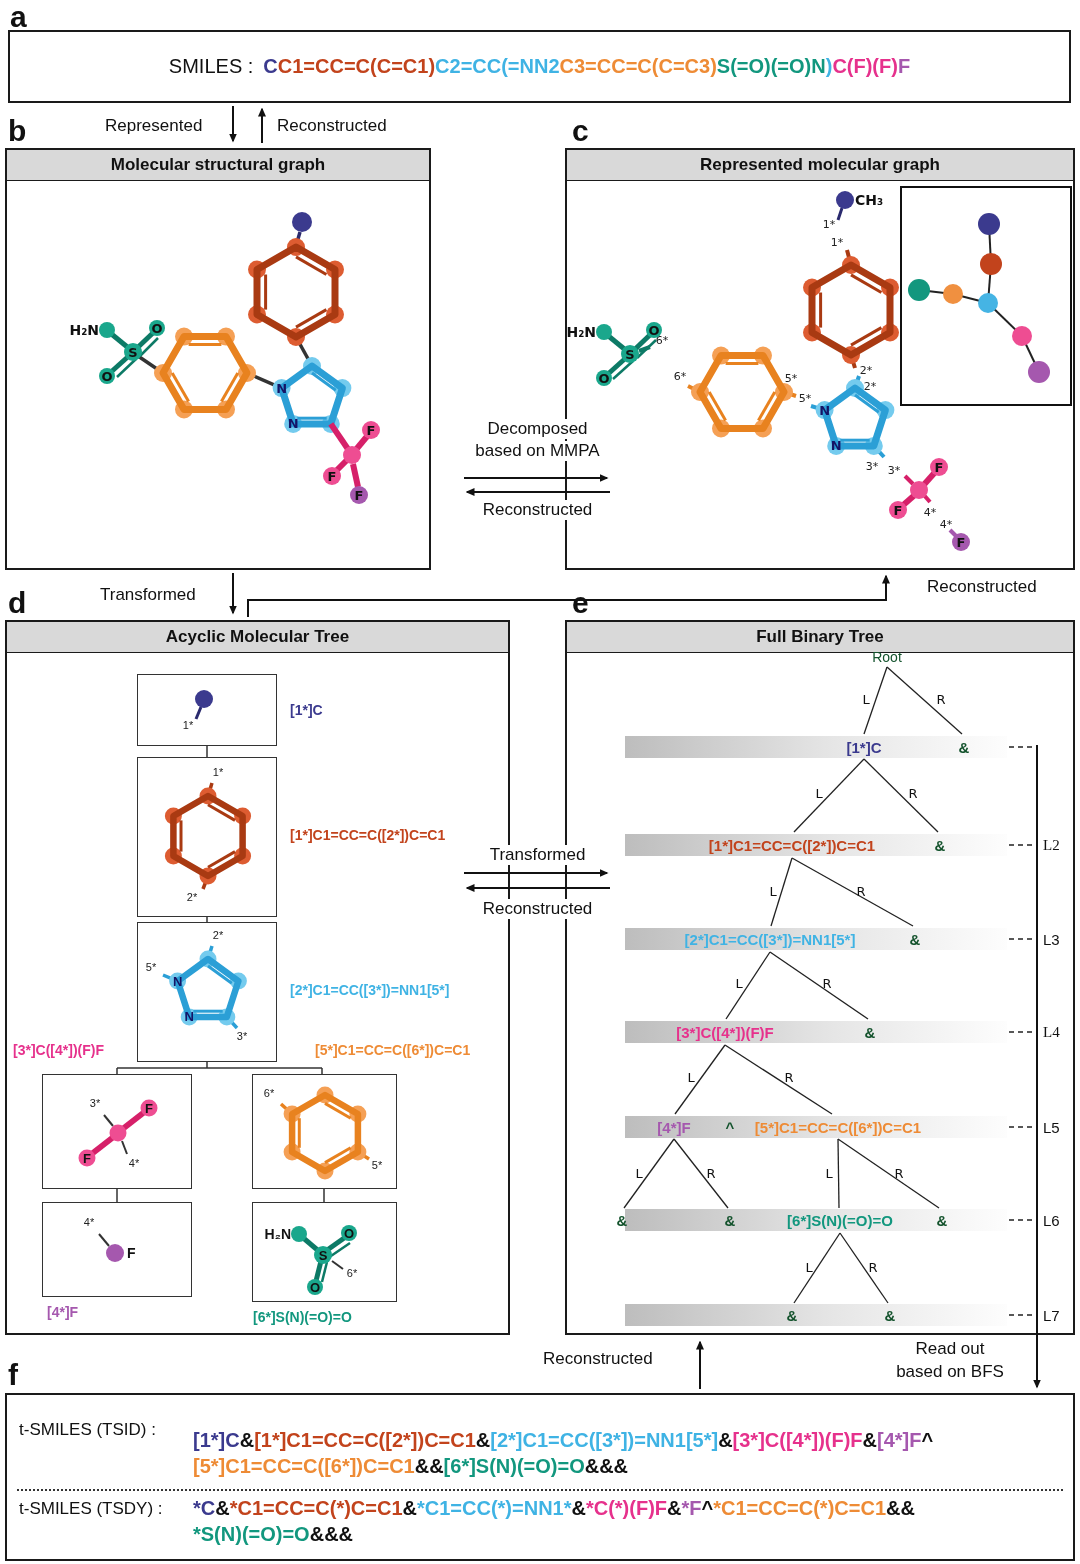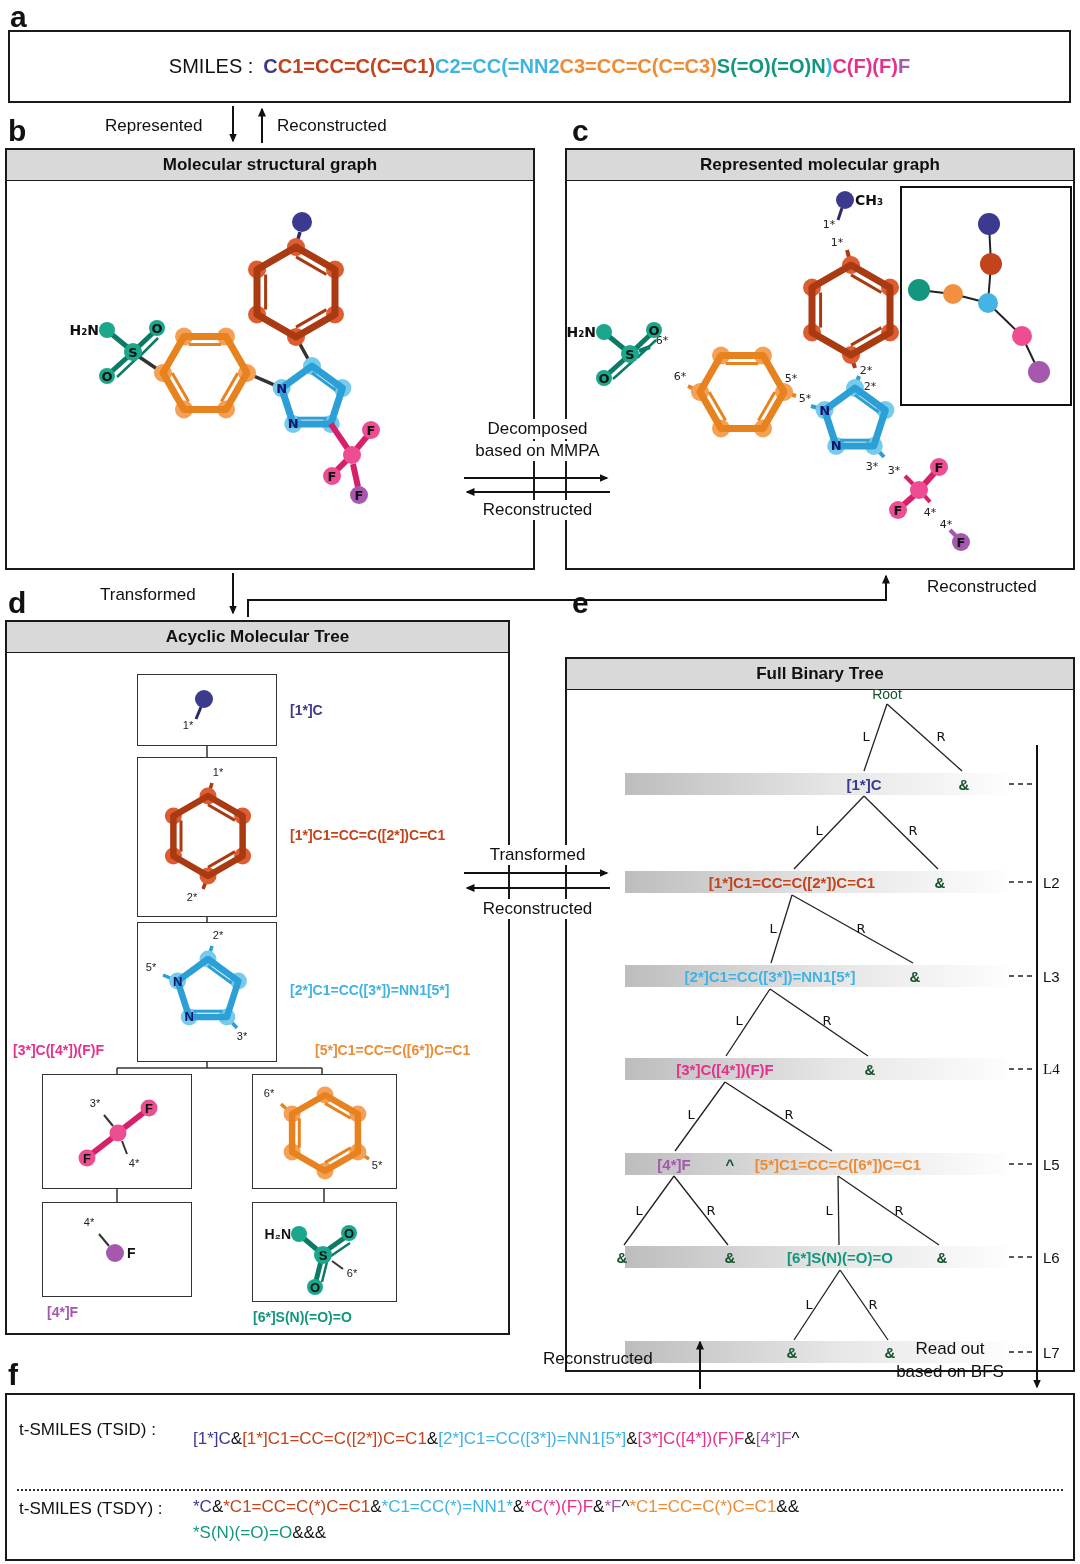--- a/index.html
+++ b/index.html
@@ -25,21 +25,21 @@
   .node{position:absolute;transform:translate(-50%,-50%);font-weight:bold;font-size:15px;
         white-space:nowrap;z-index:6;}
   .rootnode{font-weight:normal;font-size:14px;}
   .ebar{position:absolute;left:58px;width:382px;height:22px;z-index:2;
         background:linear-gradient(90deg,#bdbdbd 0%,#e6e6e6 55%,#fdfdfd 100%);}
   .etree{position:absolute;left:0;top:0;z-index:4;}
   .lvl{position:absolute;font-size:15px;transform:translateY(-50%);z-index:6;}
   .c-navy{color:#3b3a8e;} .c-red{color:#c2431c;} .c-blue{color:#3fb3e4;}
   .c-orange{color:#ee8b35;} .c-teal{color:#12977e;} .c-magenta{color:#e6318c;}
   .c-purple{color:#a558ae;} .c-black{color:#14532d;}
-  .fline{position:absolute;font-weight:normal;font-size:17px;white-space:nowrap;}
+  .fline{position:absolute;font-weight:bold;font-size:20px;white-space:nowrap;}
   .flabel{position:absolute;font-size:17px;white-space:nowrap;}
   .dotline{position:absolute;border-top:2.5px dotted #333;}
   #panel-a{display:flex;align-items:center;justify-content:center;font-size:20px;}
   #panel-a .smiles-seg{font-weight:bold;}
 </style>
 </head>
 <body>
 
 <div class="fig">
 
@@ -48,21 +48,21 @@
   <div class="plabel" style="left:572px;top:114px;">c</div>
   <div class="plabel" style="left:8px;top:586px;">d</div>
   <div class="plabel" style="left:572px;top:586px;">e</div>
   <div class="plabel" style="left:8px;top:1358px;">f</div>
 
   <div class="panel" id="panel-a" style="left:8px;top:30px;width:1063px;height:73px;">
     <span style="margin-right:10px;text-align:center;">SMILES :</span>
     <span class="smiles-seg"><span style="color: rgb(59, 58, 142);">C</span><span style="color: rgb(194, 67, 28);">C1=CC=C(C=C1)</span><span style="color: rgb(63, 179, 228);">C2=CC(=NN2</span><span style="color: rgb(238, 139, 53);">C3=CC=C(C=C3)</span><span style="color: rgb(18, 151, 126);">S(=O)(=O)N</span><span style="color: rgb(63, 179, 228);">)</span><span style="color: rgb(230, 49, 140);">C(F)(F)</span><span style="color: rgb(165, 88, 174);">F</span></span>
   </div>
 
-  <div class="panel" style="left:5px;top:148px;width:530px;height:422px;">
+  <div class="panel" style="left:5px;top:148px;width:426px;height:422px;">
     <div class="phead">Molecular structural graph</div>
     <svg class="mol" width="501" height="388" viewBox="0 0 501 388">
 
       <line x1="293" y1="52" x2="289" y2="66" stroke="#2a2a6e" stroke-width="3.5"></line>
       <line x1="289" y1="157" x2="305" y2="186" stroke="#333" stroke-width="3.5"></line>
       <line x1="274.6" y1="208.1" x2="240" y2="193" stroke="#333" stroke-width="3.5"></line>
       <line x1="156" y1="193" x2="128" y2="174" stroke="#333" stroke-width="3.5"></line>
 
       <g>
         <circle cx="295" cy="42" r="10" fill="#3b3a8e"></circle>
@@ -388,21 +388,21 @@
         <circle cx="62" cy="84" r="8" fill="#1aa78c"></circle>
         <text class="at" x="70" y="56.5">S</text>
         <text class="at" x="96" y="34.5">O</text>
         <text class="at" x="62" y="88.5">O</text>
         <text class="formula" x="38" y="36" style="text-anchor:end;">H₂N</text>
       </svg>
     </div>
     <div class="fraglabel c-teal" style="left:246px;top:687px;">[6*]S(N)(=O)=O</div>
   </div>
 
-  <div class="panel" style="left:565px;top:657px;width:510px;height:715px;">
+  <div class="panel" style="left:565px;top:620px;width:510px;height:715px;">
     <div class="phead">Full Binary Tree</div>
 
     <div class="ebar" style="top:114px;"></div>
     <div class="ebar" style="top:212px;"></div>
     <div class="ebar" style="top:306px;"></div>
     <div class="ebar" style="top:399px;"></div>
     <div class="ebar" style="top:494px;"></div>
     <div class="ebar" style="top:587px;"></div>
     <div class="ebar" style="top:682px;"></div>
 
@@ -467,31 +467,32 @@
     <div class="node c-black" style="left:163px;top:505px;">^</div>
     <div class="node c-orange" style="left:271px;top:505px;">[5*]C1=CC=C([6*])C=C1</div>
     <div class="node c-black" style="left:55px;top:598px;">&amp;</div>
     <div class="node c-black" style="left:163px;top:598px;">&amp;</div>
     <div class="node c-teal" style="left:273px;top:598px;">[6*]S(N)(=O)=O</div>
     <div class="node c-black" style="left:375px;top:598px;">&amp;</div>
     <div class="node c-black" style="left:225px;top:693px;">&amp;</div>
     <div class="node c-black" style="left:323px;top:693px;">&amp;</div>
 
     <div class="lvl" style="left:476px;top:125px;margin-left:36px;">L1</div>
-    <div class="lvl" style="left:476px;top:223px;">L2</div>
+    <div class="lvl" style="left:476px;top:223px;font-family:Liberation Serif, serif;">L2</div>
     <div class="lvl" style="left:476px;top:317px;">L3</div>
     <div class="lvl" style="left:476px;top:410px;font-family:Liberation Serif, serif;">L4</div>
     <div class="lvl" style="left:476px;top:505px;">L5</div>
     <div class="lvl" style="left:476px;top:598px;">L6</div>
     <div class="lvl" style="left:476px;top:693px;">L7</div>
   </div>
 
   <div class="panel" style="left:5px;top:1393px;width:1070px;height:168px;">
     <div class="flabel" style="left:12px;top:25px;">t-SMILES (TSID) :</div>
     <div class="fline" style="left:186px;top:34px;"><span style="color: rgb(59, 58, 142);">[1*]C</span><span style="color: rgb(17, 17, 17);">&amp;</span><span style="color: rgb(194, 67, 28);">[1*]C1=CC=C([2*])C=C1</span><span style="color: rgb(17, 17, 17);">&amp;</span><span style="color: rgb(63, 179, 228);">[2*]C1=CC([3*])=NN1[5*]</span><span style="color: rgb(17, 17, 17);">&amp;</span><span style="color: rgb(230, 49, 140);">[3*]C([4*])(F)F</span><span style="color: rgb(17, 17, 17);">&amp;</span><span style="color: rgb(165, 88, 174);">[4*]F</span><span style="color: rgb(17, 17, 17);">^</span></div>
+    <div class="fline" style="left:186px;top:60px;"><span style="color: rgb(238, 139, 53);">[5*]C1=CC=C([6*])C=C1</span><span style="color: rgb(17, 17, 17);">&amp;&amp;</span><span style="color: rgb(18, 151, 126);">[6*]S(N)(=O)=O</span><span style="color: rgb(17, 17, 17);">&amp;&amp;&amp;</span></div>
     <div class="dotline" style="left:10px;top:94px;width:1046px;"></div>
     <div class="flabel" style="left:12px;top:104px;">t-SMILES (TSDY) :</div>
     <div class="fline" style="left:186px;top:102px;"><span style="color: rgb(59, 58, 142);">*C</span><span style="color: rgb(17, 17, 17);">&amp;</span><span style="color: rgb(194, 67, 28);">*C1=CC=C(*)C=C1</span><span style="color: rgb(17, 17, 17);">&amp;</span><span style="color: rgb(63, 179, 228);">*C1=CC(*)=NN1*</span><span style="color: rgb(17, 17, 17);">&amp;</span><span style="color: rgb(230, 49, 140);">*C(*)(F)F</span><span style="color: rgb(17, 17, 17);">&amp;</span><span style="color: rgb(165, 88, 174);">*F</span><span style="color: rgb(17, 17, 17);">^</span><span style="color: rgb(238, 139, 53);">*C1=CC=C(*)C=C1</span><span style="color: rgb(17, 17, 17);">&amp;&amp;</span></div>
     <div class="fline" style="left:186px;top:128px;"><span style="color: rgb(18, 151, 126);">*S(N)(=O)=O</span><span style="color: rgb(17, 17, 17);">&amp;&amp;&amp;</span></div>
   </div>
 
   <svg class="overlay" width="1080" height="1564" viewBox="0 0 1080 1564">
     <defs>
       <marker id="ah" markerWidth="9" markerHeight="8" refX="7.5" refY="4" orient="auto" markerUnits="userSpaceOnUse">
         <path d="M0,0 L9,4 L0,8 z" fill="#111"></path>

